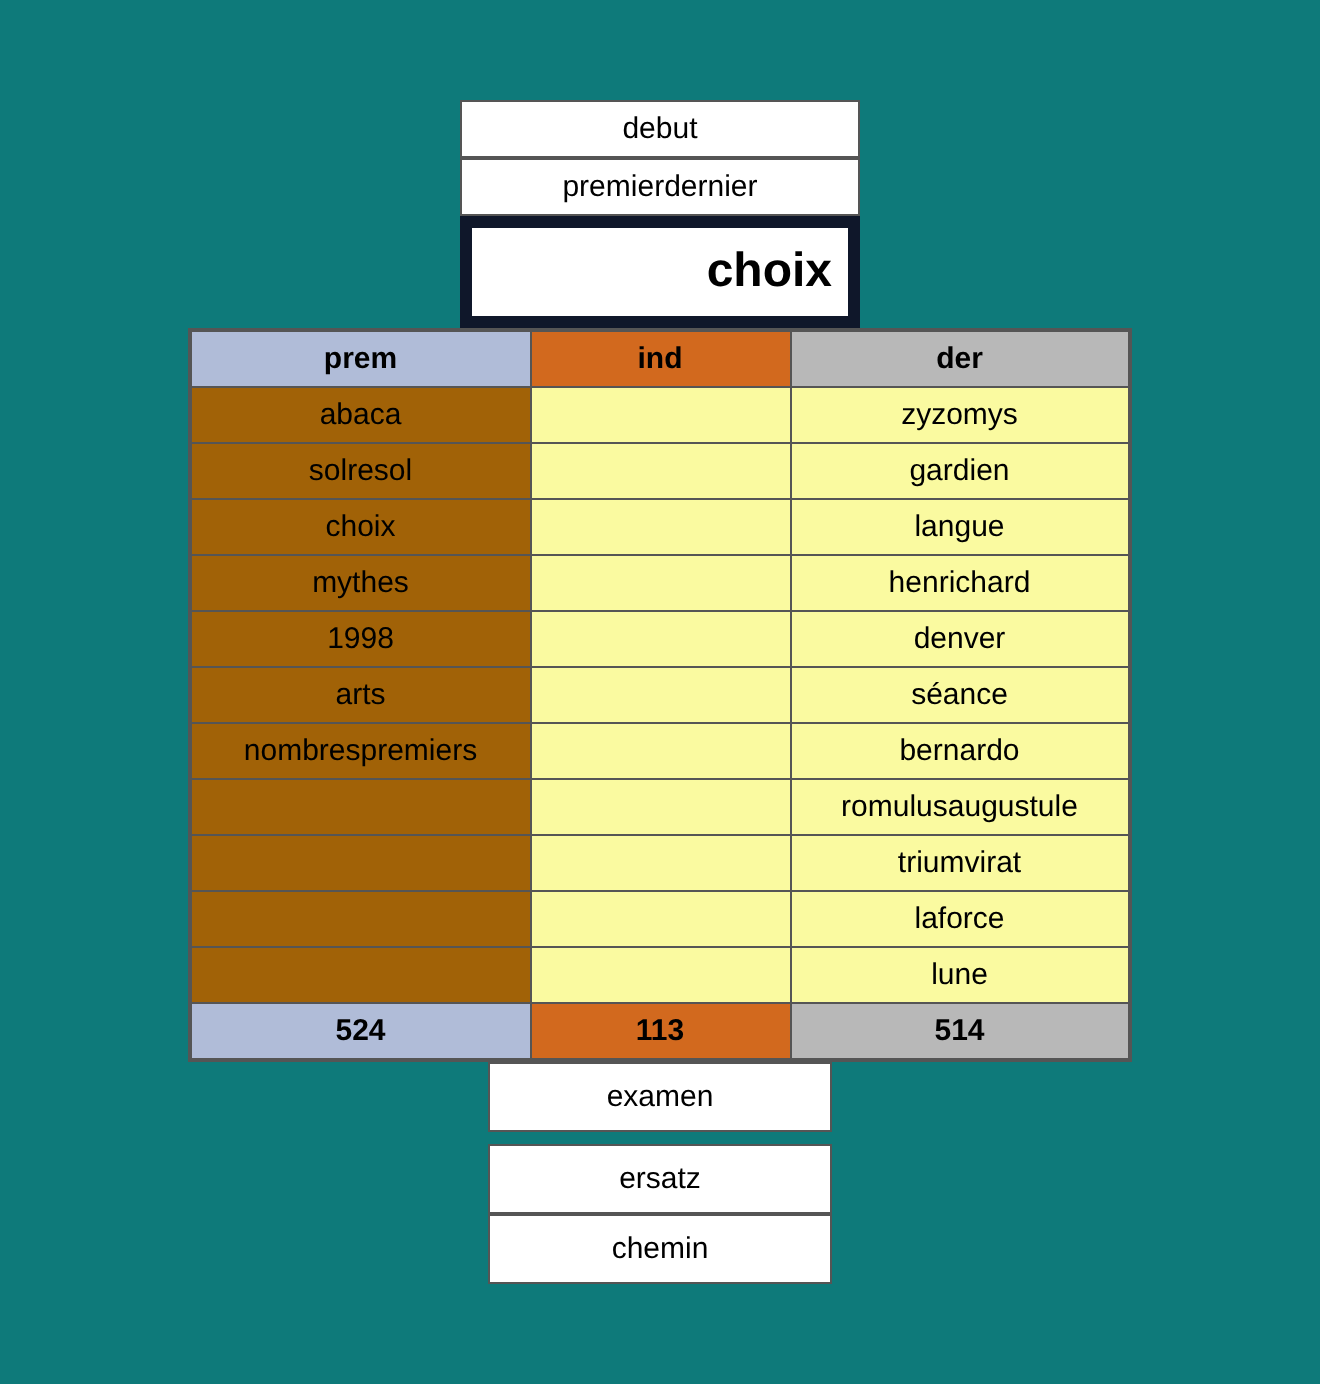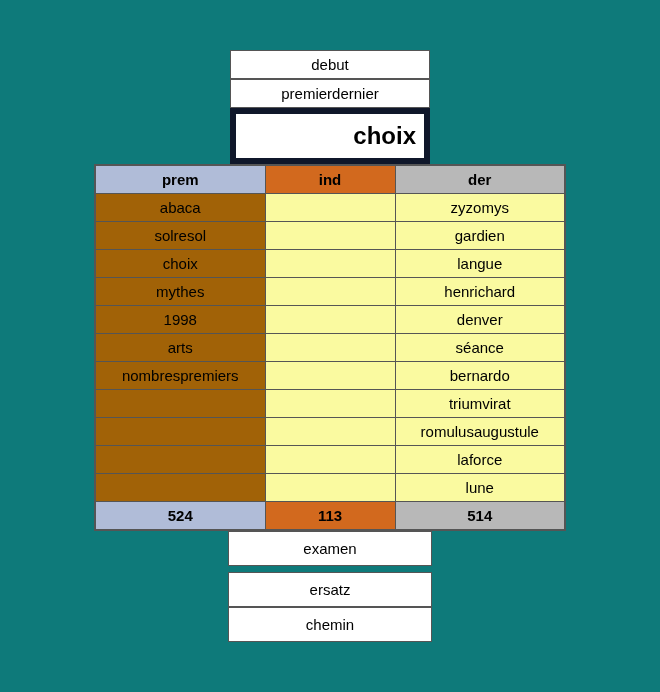--- a/index.html
+++ b/index.html
@@ -97,21 +97,21 @@
     .footer-der {
       background-color: #b8b8b8;
       color: #000;
       font-size: 17px;
       font-weight: bold;
     }
     .bottom-section {
       display: flex;
       flex-direction: column;
       align-items: center;
-      width: 204px;
+      width: 172px;
     }
     .bottom-cell {
       width: 100%;
       background: white;
       border: 1px solid #555;
       text-align: center;
       padding: 8px;
       font-size: 15px;
       color: #000;
     }
@@ -186,26 +186,26 @@
           <td class="cell-der">séance</td>
         </tr>
         <tr>
           <td class="cell-prem">nombrespremiers</td>
           <td class="cell-ind"></td>
           <td class="cell-der">bernardo</td>
         </tr>
         <tr>
           <td class="cell-prem"></td>
           <td class="cell-ind"></td>
+          <td class="cell-der">romulusaugustule</td>
+        </tr>
+        <tr>
+          <td class="cell-prem"></td>
+          <td class="cell-ind"></td>
           <td class="cell-der">triumvirat</td>
-        </tr>
-        <tr>
-          <td class="cell-prem"></td>
-          <td class="cell-ind"></td>
-          <td class="cell-der">romulusaugustule</td>
         </tr>
         <tr>
           <td class="cell-prem"></td>
           <td class="cell-ind"></td>
           <td class="cell-der">laforce</td>
         </tr>
         <tr>
           <td class="cell-prem"></td>
           <td class="cell-ind"></td>
           <td class="cell-der">lune</td>

